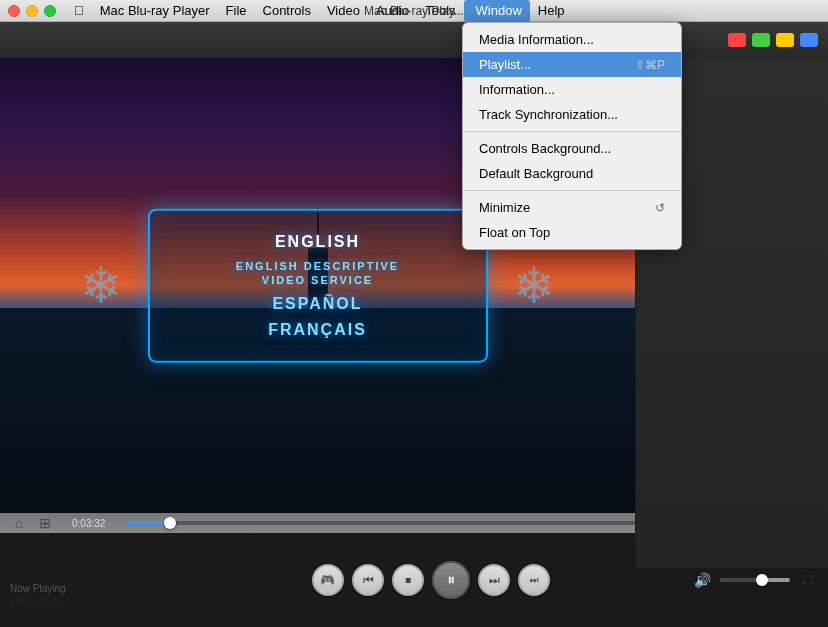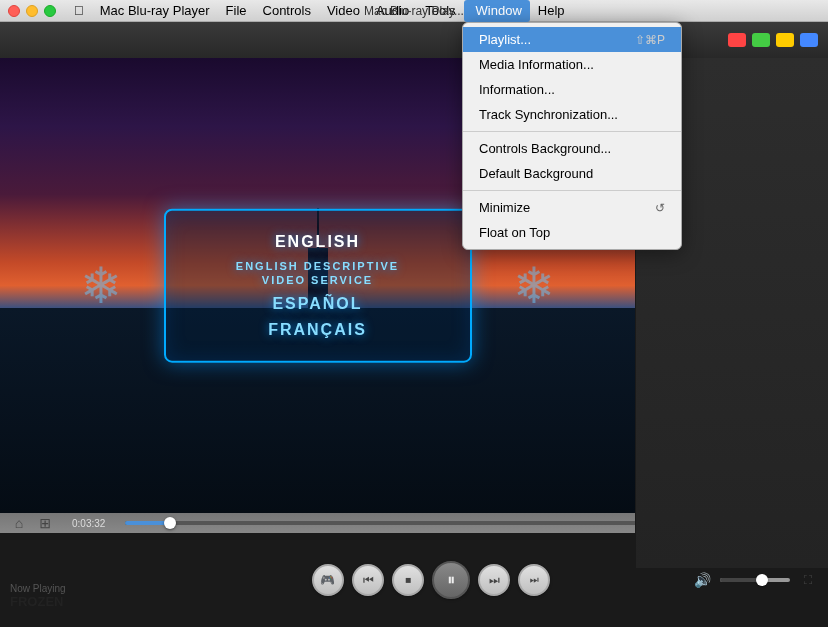--- a/index.html
+++ b/index.html
@@ -115,21 +115,21 @@
       height: 40px;
       background: #1a0a10;
     }
 
     
     .language-menu {
       position: absolute;
       top: 50%;
       left: 50%;
       transform: translate(-50%, -50%);
-      width: 308px;
+      width: 340px;
       text-align: center;
     }
     .language-box {
       border: 2px solid #00aaff;
       border-radius: 8px;
       padding: 18px 40px;
       background: rgba(0, 30, 60, 0.4);
       box-shadow: 0 0 20px rgba(0, 150, 255, 0.5), inset 0 0 20px rgba(0, 100, 200, 0.2);
       position: relative;
     }
@@ -486,28 +486,28 @@
         </div>
       </div>
     </div>
 
     <div class="right-sidebar">
     </div>
   </div>
 </div>
 
 <div class="dropdown-menu">
+  <div class="menu-item">
+    <span>Media Information...</span>
+  </div>
   <div class="menu-item highlighted">
     <span>Playlist...</span>
     <span class="menu-item-shortcut">⇧⌘P</span>
   </div>
   <div class="menu-item">
-    <span>Media Information...</span>
-  </div>
-  <div class="menu-item">
     <span>Information...</span>
   </div>
   <div class="menu-item">
     <span>Track Synchronization...</span>
   </div>
   <div class="menu-separator"></div>
   <div class="menu-item">
     <span>Controls Background...</span>
   </div>
   <div class="menu-item">

